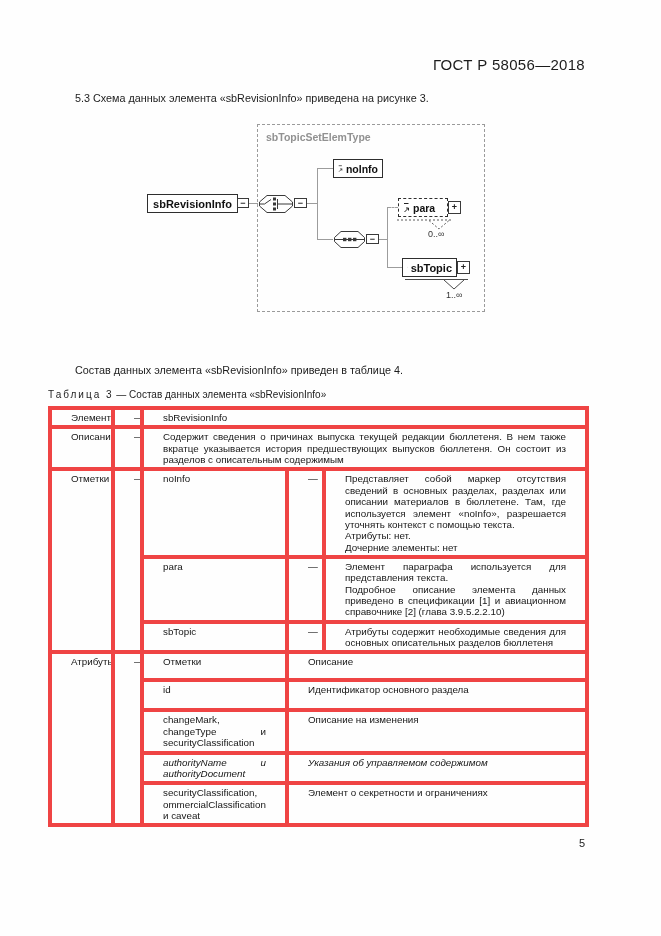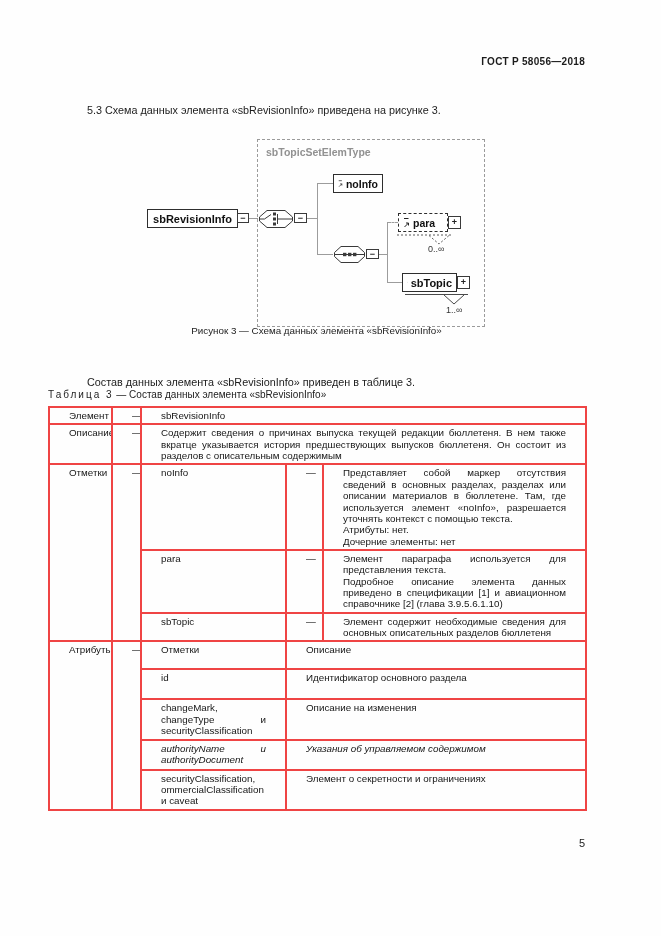--- a/index.html
+++ b/index.html
@@ -7,36 +7,36 @@
     position:relative;
     width:661px;height:936px;
     background:#fefefe;
     font-family:"Liberation Sans", sans-serif;
     color:#1c1c1c;
     overflow:hidden;
     margin:0 auto;
   }
   .doc-num{
     position:absolute;top:56px;left:48px;width:537px;
-    text-align:right;font-weight:bold;font-size:10px;letter-spacing:.3px;
-  }
-  .body-par{position:absolute;left:75px;width:510px;font-size:10.8px;margin:12px;line-height:1.25;}
+    text-align:right;font-weight:normal;font-size:15px;letter-spacing:.3px;
+  }
+  .body-par{position:absolute;left:75px;width:510px;font-size:10.8px;margin:0;line-height:1.25;}
   .p53{top:92px;}
   .psostav{top:364px;}
   .p531{top:794px;}
   .fig-caption{
     position:absolute;top:325px;left:48px;width:537px;
     text-align:center;font-size:9.8px;color:#222;
   }
   .tbl-caption{position:absolute;top:389px;left:48px;width:537px;font-size:10px;}
   .tbl-caption .spread{letter-spacing:2px;}
   .page-num{position:absolute;top:837px;left:48px;width:537px;text-align:right;font-size:11px;}
 
   
-  .diagram{position:absolute;left:0;top:17px;width:661px;height:808px;pointer-events:none;}
+  .diagram{position:absolute;left:0;top:2px;width:661px;height:808px;pointer-events:none;}
   .frame{position:absolute;left:257px;top:122px;width:226px;height:186px;border:1px dashed #9a9a9a;background:transparent;}
   .frame-label{position:absolute;left:266px;top:129px;font-size:10.5px;font-weight:bold;color:#919191;}
   .conn{position:absolute;background:#9c9c9c;}
   .conn.h{height:1px;}
   .conn.v{width:1px;}
   .conn.dash{background:none;border-top:1px dashed #9c9c9c;height:0;}
   .el-box{
     position:absolute;display:flex;align-items:center;gap:3px;
     background:#fff;border:1px solid #2e2e2e;box-sizing:border-box;
     font-weight:bold;font-size:10.5px;padding:0 4px;color:#111;
@@ -52,21 +52,21 @@
   .card{position:absolute;font-size:9px;color:#333;}
   .chevron{position:absolute;}
 
   
   table.spec{
     position:absolute;left:48px;top:406px;width:537px;
     border-collapse:collapse;table-layout:fixed;
     font-size:9.8px;line-height:1.16;color:#161616;
   }
   table.spec td{
-    border:2px solid #ef4444;vertical-align:top;padding:2px 19px;
+    border:4px solid #ef4444;vertical-align:top;padding:2px 19px;
     overflow:hidden;
   }
   td.dashcell{text-align:center;padding-left:0;padding-right:0;}
   td.desc{text-align:justify;white-space:pre-line;}
   td.namecell{white-space:pre-line;}
 </style>
 </head>
 <body>
 
 <div class="page">
@@ -152,23 +152,22 @@
     <div class="sq" style="left:457px;top:259px;width:13px;height:13px;">+</div>
     <div class="chevron" style="left:404px;top:275px;">
       <svg width="66" height="13" viewBox="0 0 66 13">
         <path d="M1 1.5 H64" stroke="#4a4a4a" stroke-width="1" fill="none"></path>
         <path d="M40 2 L50 11 L60 2" stroke="#4a4a4a" stroke-width="1" fill="#ffffff"></path>
       </svg>
     </div>
     <div class="card" style="left:446px;top:288px;">1..∞</div>
   </div>
 
-  <div class="fig-caption">Рисунок 3 — Схема данных элемента «sbRevisionInfo»</div>
-
-  <p class="body-par psostav">Состав данных элемента «sbRevisionInfo» приведен в таблице 3.</p>
+
+  <p class="body-par psostav">Состав данных элемента «sbRevisionInfo» приведен в таблице 4.</p>
 
   <div class="tbl-caption">
     <span class="spread">Таблица 3</span>
     <span>— Состав данных элемента «sbRevisionInfo»</span>
   </div>
 
   <table class="spec">
     <colgroup>
       <col style="width:63px">
         <col style="width:29px">
@@ -193,26 +192,26 @@
         <td class="namecell">noInfo</td>
         <td class="dashcell">—</td>
         <td class="desc">Представляет собой маркер отсутствия сведений в основных разделах, разделах или описании материалов в бюллетене. Там, где используется элемент «noInfo», разрешается уточнять контекст с помощью текста.
 Атрибуты: нет.
 Дочерние элементы: нет</td>
       </tr>
       <tr style="height:58px;">
         <td class="namecell">para</td>
         <td class="dashcell">—</td>
         <td class="desc">Элемент параграфа используется для представления текста.
-Подробное описание элемента данных приведено в спецификации [1] и авиационном справочнике [2] (глава 3.9.5.6.1.10)</td>
+Подробное описание элемента данных приведено в спецификации [1] и авиационном справочнике [2] (глава 3.9.5.2.2.10)</td>
       </tr>
       <tr style="height:28px;">
         <td class="namecell">sbTopic</td>
         <td class="dashcell">—</td>
-        <td class="desc">Элемент содержит необходимые сведения для основных описательных разделов бюллетеня</td>
+        <td class="desc">Атрибуты содержит необходимые сведения для основных описательных разделов бюллетеня</td>
       </tr>
       <tr style="height:28px;">
         <td rowspan="5">Атрибуты</td>
         <td rowspan="5" class="dashcell">—</td>
         <td class="namecell">Отметки</td>
         <td colspan="2">Описание</td>
       </tr>
       <tr style="height:30px;">
         <td class="namecell">id</td>
         <td colspan="2">Идентификатор основного раздела</td>

